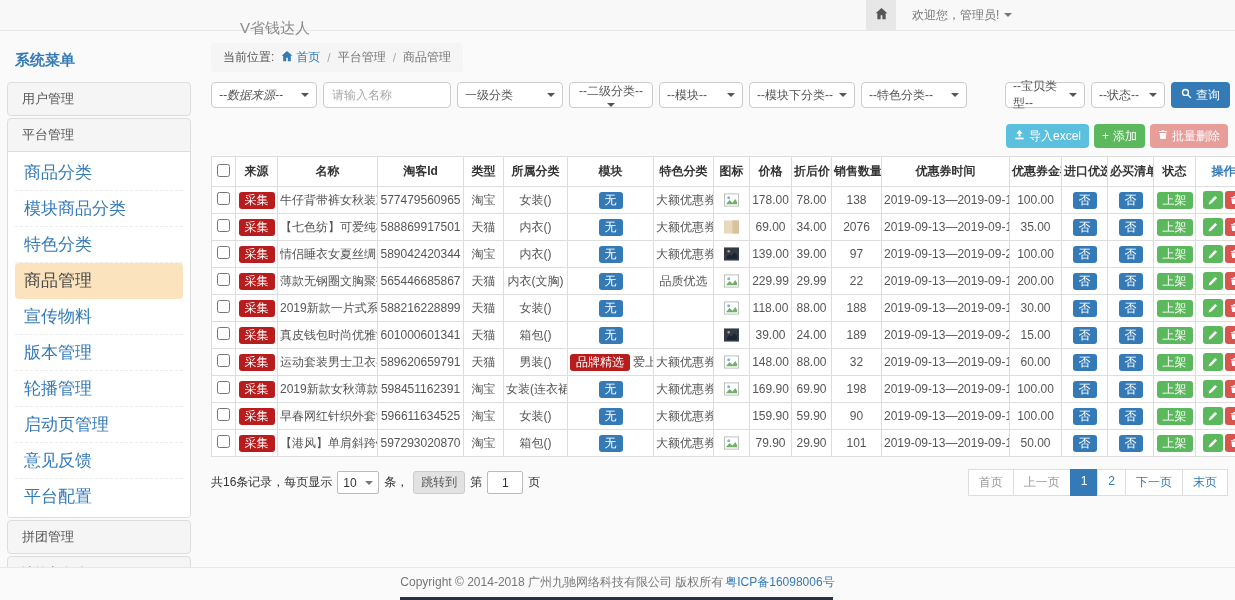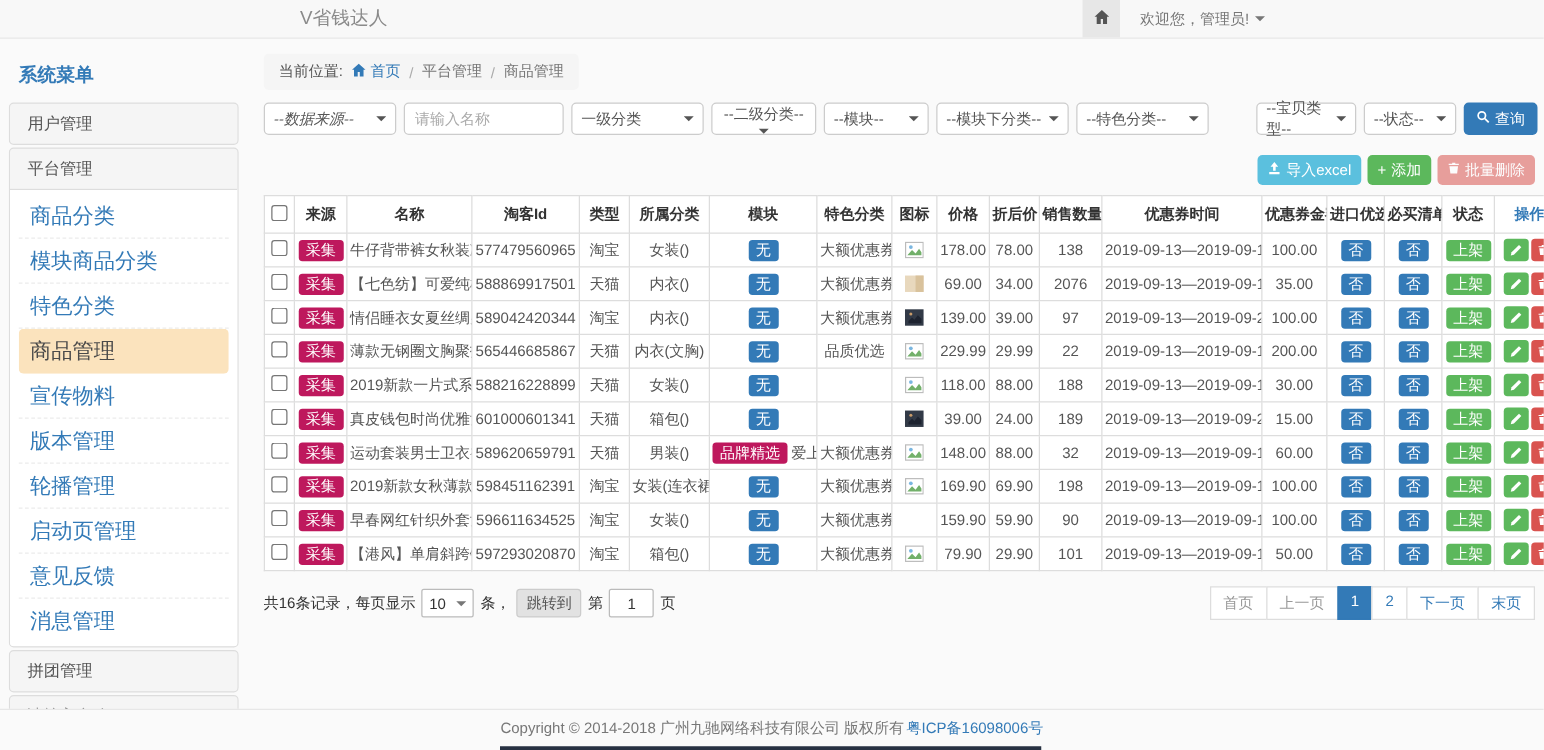--- a/index.html
+++ b/index.html
@@ -1,21 +1,21 @@
 <!DOCTYPE html>
 <html><head>
 <meta charset="utf-8">
 <style>
   *{box-sizing:border-box}
   html,body{margin:0;padding:0}
   body{width:1235px;height:600px;position:relative;overflow:hidden;
        font-family:"Liberation Sans","DejaVu Sans",sans-serif;font-size:12px;color:#333;background:#fafafa}
   
   .topbar{height:31px;background:#f8f8f8;border-bottom:1px solid #e7e7e7;position:relative}
-  .topbar-title{position:absolute;left:240px;top:0;line-height:30px;color:#8a8a8a;font-size:15px}
+  .topbar-title{position:absolute;left:240px;top:13px;line-height:30px;color:#8a8a8a;font-size:15px}
   .topbar-right{position:absolute;left:866px;top:0;height:30px;display:flex;align-items:center}
   .topbar-home{width:30px;height:30px;background:#e7e7e7;display:flex;align-items:center;justify-content:center;color:#555;cursor:pointer}
   .topbar-user{margin-left:16px;color:#777;display:flex;align-items:center;gap:5px;cursor:pointer}
   .caret{width:0;height:0;border-left:4px solid transparent;border-right:4px solid transparent;border-top:4px solid #777;display:inline-block}
   
   .wrap{display:flex;height:537px;overflow:hidden}
   .sidebar{width:184px;margin-left:7px;padding-top:12px;overflow:hidden;flex:none}
   .side-heading{color:#337ab7;font-weight:bold;font-size:15px;padding:8px 8px 12px 8px}
   .side-group{border:1px solid #ddd;border-radius:4px;background:#f5f5f5;margin-bottom:2px;overflow:hidden}
   .side-group-header{padding:7px 14px;color:#555;font-size:13px;cursor:pointer}
@@ -43,21 +43,21 @@
   
   .toolbar{display:flex;justify-content:flex-end;gap:5px;margin-top:16px}
   .toolbar .btn{height:24px;padding:0 8px}
   
   table{width:100%;border-collapse:collapse;margin-top:8px;table-layout:fixed;background:#fff}
   th,td{border:1px solid #ddd;text-align:center;padding:4px 2px;font-size:12px;overflow:hidden;white-space:nowrap}
   th{font-weight:bold;color:#333;padding:6px 2px;background:#fff}
   th.op{color:#337ab7}
   td{color:#555;height:26px}
   .badge{display:inline-block;border-radius:3px;color:#fff;padding:2px 6px;font-size:12px;line-height:13px}
-  .badge-orange{background:#be185d}
+  .badge-orange{background:#b91c1c}
   .badge-blue{background:#337ab7}
   .badge-green{background:#5cb85c}
   .module-extra{margin-left:3px;color:#555}
   .op-btn{display:inline-flex;align-items:center;justify-content:center;width:20px;height:18px;border:none;border-radius:3px;margin:0 1px;cursor:pointer;vertical-align:middle}
   .op-edit{background:#5cb85c}
   .op-del{background:#d9534f}
   .row-check{width:13px;height:13px;margin:0}
   
   .pagi-row{display:flex;justify-content:space-between;align-items:center;margin-top:12px}
   .pagi-left{display:flex;align-items:center;gap:5px;color:#333}
@@ -105,21 +105,21 @@
           <div class="side-sub">
             <div class="side-sub-item">商品分类</div>
             <div class="side-sub-item">模块商品分类</div>
             <div class="side-sub-item">特色分类</div>
             <div class="side-sub-item active">商品管理</div>
             <div class="side-sub-item">宣传物料</div>
             <div class="side-sub-item">版本管理</div>
             <div class="side-sub-item">轮播管理</div>
             <div class="side-sub-item">启动页管理</div>
             <div class="side-sub-item">意见反馈</div>
-            <div class="side-sub-item">消息管理</div>
+            <div class="side-sub-item">平台配置</div>
           </div>
         </div>
         <div class="side-group">
           <div class="side-group-header">拼团管理</div>
         </div>
         <div class="side-group">
           <div class="side-group-header">请输入名称</div>
         </div>
         <div class="side-group">
           <div class="side-group-header">消息管理</div>

